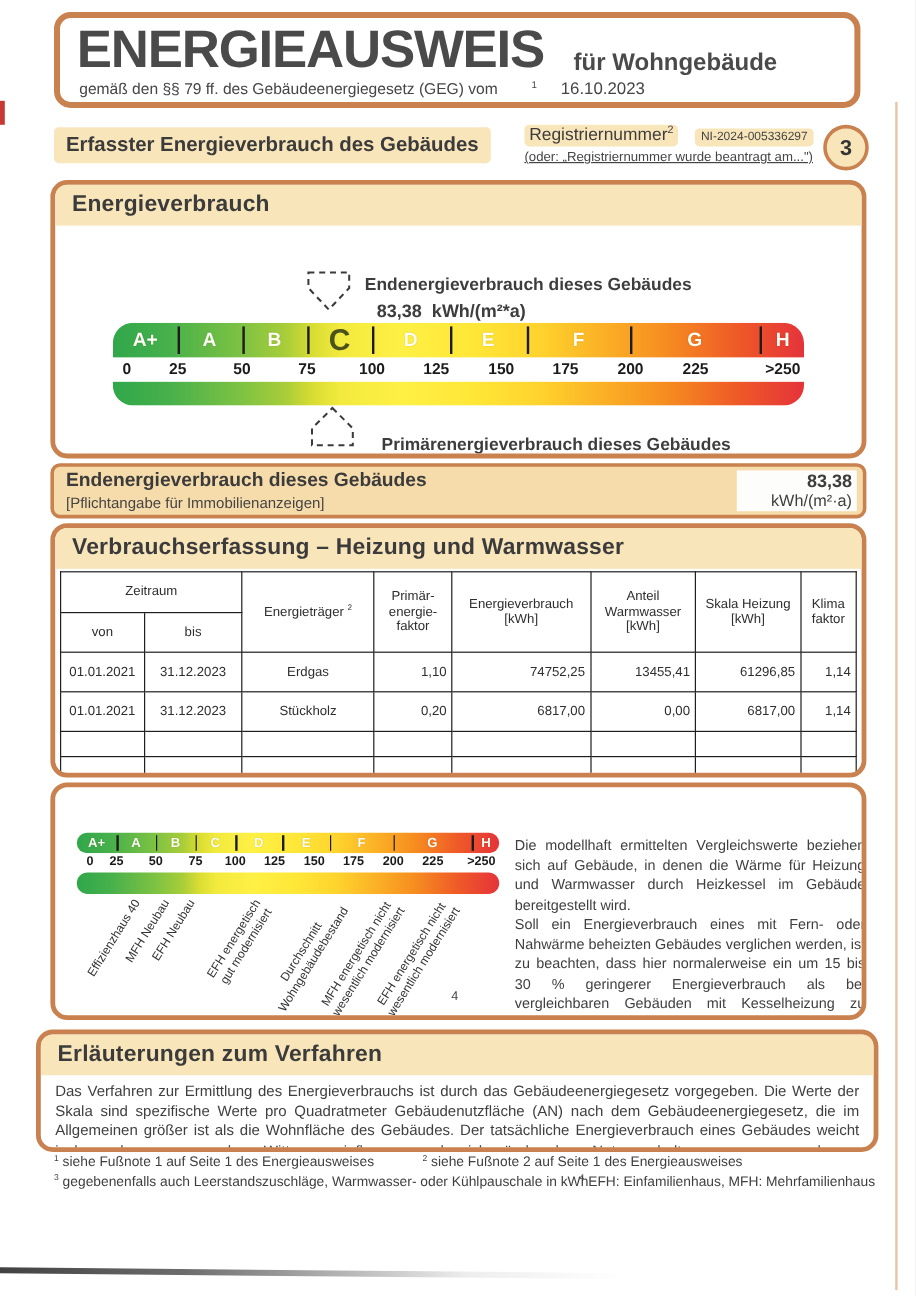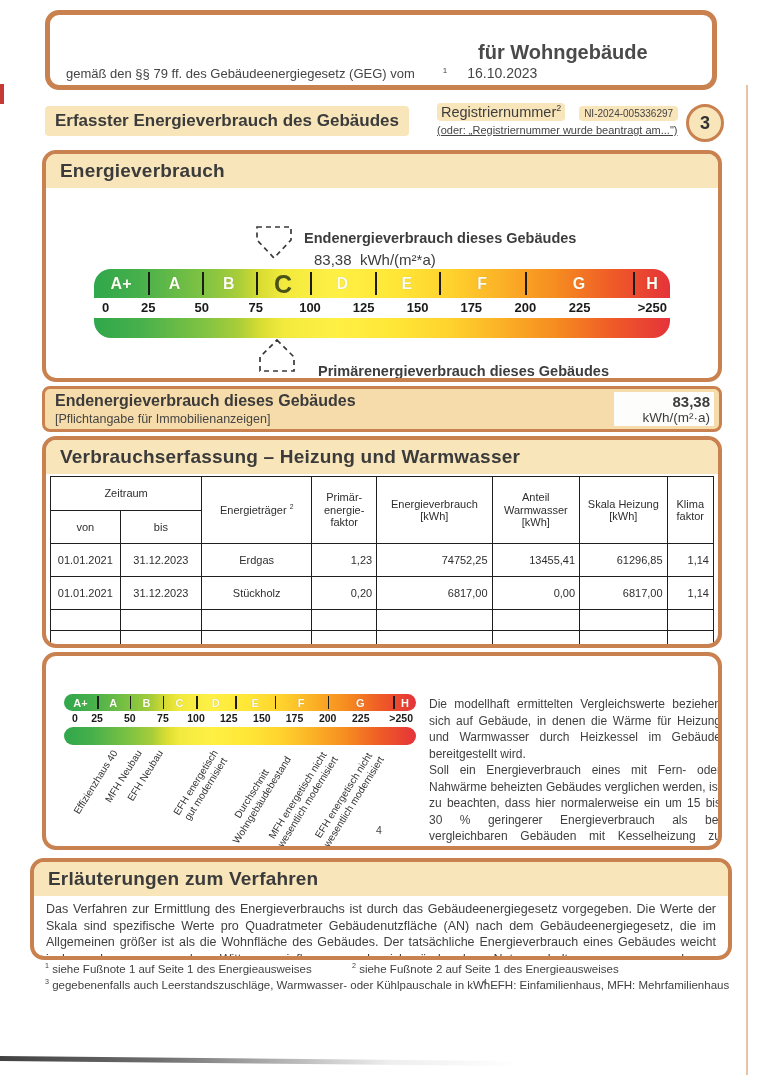--- a/index.html
+++ b/index.html
@@ -31,21 +31,21 @@
     background:#f8e5ba;display:flex;align-items:center;justify-content:center;font-weight:bold;font-size:18px;color:#333;box-sizing:border-box;}
 
   
   .cons-box{top:150px;left:42px;width:680px;height:232px;}
   .ghg{position:absolute;left:288px;top:42px;white-space:nowrap;}
   .ghg-label{font-size:13px;}
   .ghg-value{font-size:15px;font-weight:bold;margin-left:18px;}
   .ghg-unit{font-size:12.5px;margin-left:10px;}
   .arrow{position:absolute;}
   .end-label{position:absolute;left:258px;top:76px;font-size:14.5px;font-weight:bold;}
-  .end-value{position:absolute;left:268px;top:97px;font-size:15px;font-weight:normal;}
+  .end-value{position:absolute;left:268px;top:97px;font-size:15px;font-weight:bold;}
   .pri-value{position:absolute;left:280px;top:188px;font-size:15px;font-weight:bold;margin-top:48px;}
   .pri-label{position:absolute;left:272px;top:209px;font-size:14.5px;font-weight:bold;}
 
   
   .grad{background:linear-gradient(90deg,#30a74b 0%,#47b04b 8%,#80c342 19%,#a8cd39 25%,#d9dd32 29%,#f3ea3e 33%,#fff044 42%,#ffe737 52%,#ffd22d 62%,#fbb026 71%,#f68d20 80%,#ef5b27 90%,#e5333a 100%);}
   .bigscale{position:absolute;left:48px;top:115px;width:576px;border-radius:17px;overflow:hidden;}
   .bs-letters{position:relative;height:29px;}
   .bs-numbers{position:relative;height:20px;background:#fff;}
   .bs-bottom{height:20px;}
   .tick{position:absolute;top:3px;bottom:3px;width:2px;background:#1c1c1c;}
@@ -106,20 +106,21 @@
   .edge-red{position:absolute;left:0;top:84px;width:4px;height:20px;background:#c63934;}
   .edge-bottom{position:absolute;left:0;top:1056px;width:520px;height:5px;transform:rotate(0.55deg);transform-origin:0 0;
     background:linear-gradient(to right,rgba(45,45,45,.9) 0%,rgba(60,60,60,.75) 30%,rgba(90,90,90,.45) 55%,rgba(140,140,140,.15) 75%,rgba(160,160,160,0) 100%);}
 </style>
 </head>
 <body>
 
 <div class="page">
 
   <div class="box hdr-box">
+    <div class="hdr-title">ENERGIEAUSWEIS</div>
     <div class="hdr-sub">für Wohngebäude</div>
     <div class="hdr-law">
       <span>gemäß den §§ 79 ff. des Gebäudeenergiegesetz (GEG) vom</span><sup class="hdr-ref">1</sup><span class="hdr-date">16.10.2023</span>
     </div>
   </div>
 
   <div class="sect-chip chip">Erfasster Energieverbrauch des Gebäudes</div>
   <div class="reg">
     <span class="reg-label chip"><span>Registriernummer</span><sup>2</sup></span>
     <span class="reg-value chip">NI-2024-005336297</span>
@@ -228,21 +229,21 @@
 faktor</th>
       </tr>
       <tr class="h2">
         <th>von</th>
         <th>bis</th>
       </tr>
       <tr class="data">
         <td class="c">01.01.2021</td>
         <td class="c">31.12.2023</td>
         <td class="c">Erdgas</td>
-        <td class="r">1,23</td>
+        <td class="r">1,10</td>
         <td class="r">74752,25</td>
         <td class="r">13455,41</td>
         <td class="r">61296,85</td>
         <td class="r">1,14</td>
       </tr>
       <tr class="data">
         <td class="c">01.01.2021</td>
         <td class="c">31.12.2023</td>
         <td class="c">Stückholz</td>
         <td class="r">0,20</td>

